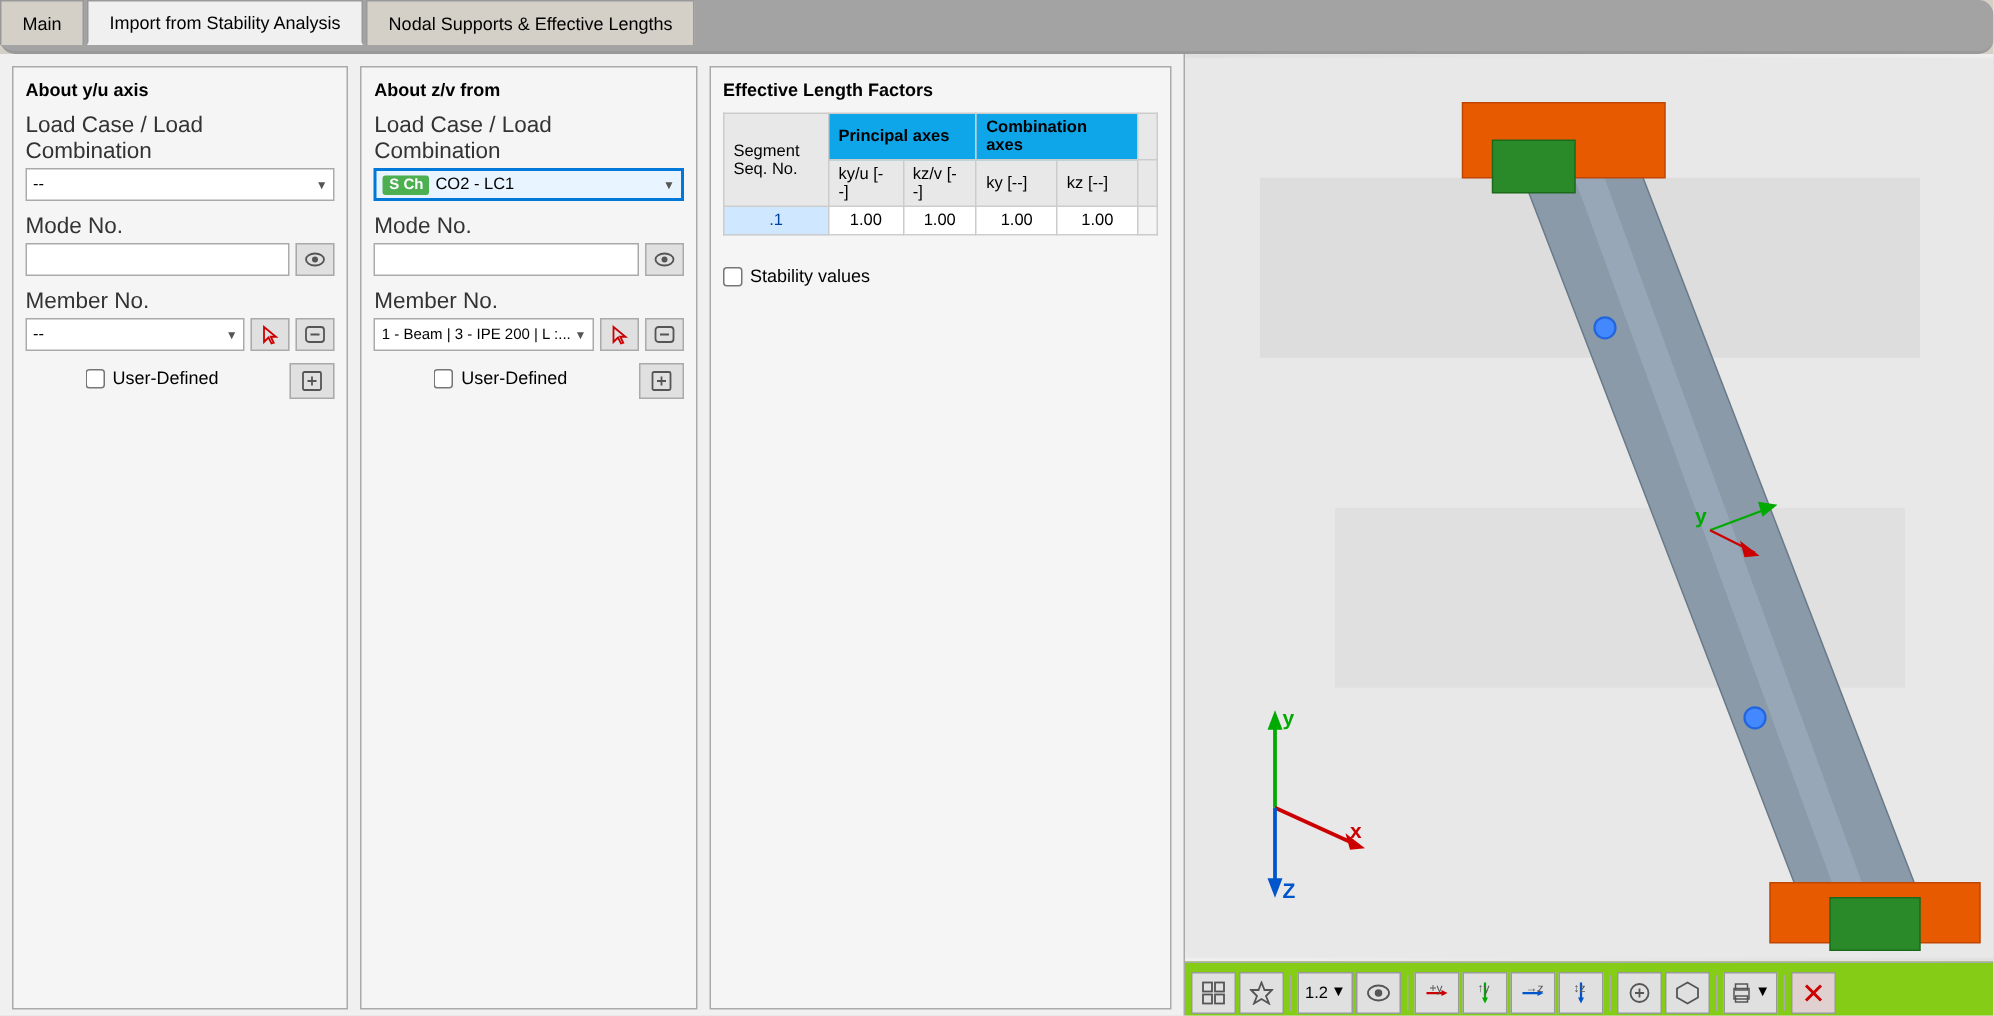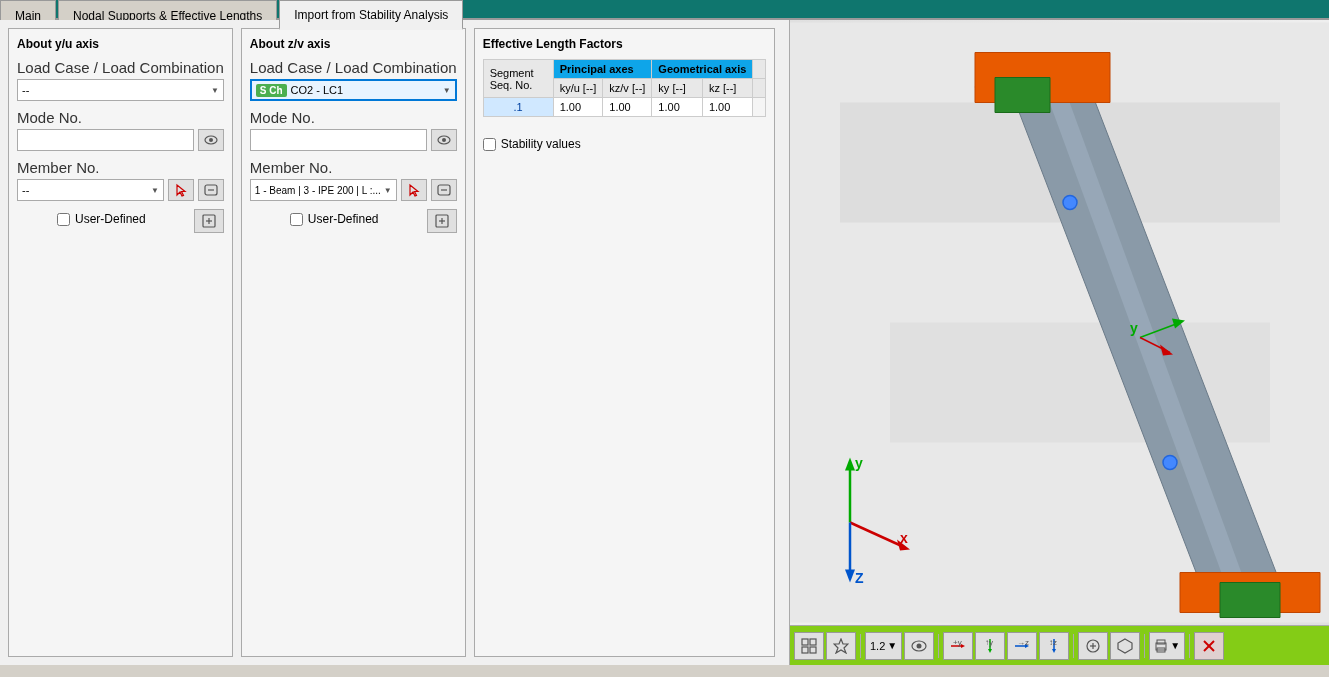--- a/index.html
+++ b/index.html
@@ -1,23 +1,24 @@
 <!DOCTYPE html>
 <html><head>
   <meta charset="utf-8">
   <style>
     * { box-sizing: border-box; margin: 0; padding: 0; }
     body { font-family: 'Segoe UI', Arial, sans-serif; font-size: 12px; background: #d4d0c8; width: 1329px; height: 677px; overflow: hidden; }
 
     
     .tabs-bar {
       display: flex;
-      background: #0f766e;
+      background: #a3a3a3;
       border-bottom: 2px solid #999;
-      height: 20px;
+      height: 36px;
+      border-radius: 10px;
     }
     .tab {
       padding: 5px 14px;
       cursor: pointer;
       border: 1px solid #999;
       border-bottom: none;
       background: #d4d0c8;
       margin-right: 2px;
       font-size: 12px;
       height: 30px;
@@ -167,21 +168,21 @@
     }
 
     .elf-table .seg-cell {
       background: #d0e8ff;
       color: #0040a0;
       text-align: center;
     }
 
     .elf-table .val-cell {
       background: white;
-      text-align: left;
+      text-align: center;
     }
 
     
     .right-panel {
       flex: 1;
       background: #e8e8e8;
       position: relative;
       overflow: hidden;
     }
 
@@ -265,25 +266,25 @@
       padding-left: 40px;
     }
   </style>
 </head>
 <body>
 
 <div class="tabs-bar">
   <div class="tab">
     <span>Main</span>
   </div>
+  <div class="tab active">
+    <span>Import from Stability Analysis</span>
+  </div>
   <div class="tab">
     <span>Nodal Supports &amp; Effective Lengths</span>
-  </div>
-  <div class="tab active">
-    <span>Import from Stability Analysis</span>
   </div>
 </div>
 
 <div class="main-layout">
 
   <div class="left-panel">
 
     <div class="axes-row">
 
       <div class="axis-panel">
@@ -336,21 +337,21 @@
             <svg width="14" height="14" viewBox="0 0 14 14">
                 <rect x="1" y="1" width="12" height="12" rx="1" fill="none" stroke="#555" stroke-width="1.2"></rect>
                 <line x1="4" y1="7" x2="10" y2="7" stroke="#555" stroke-width="1.2"></line>
                 <line x1="7" y1="4" x2="7" y2="10" stroke="#555" stroke-width="1.2"></line>
               </svg>
           </div>
         </div>
       </div>
 
       <div class="axis-panel">
-        <div class="axis-title">About z/v axis</div>
+        <div class="axis-title">About z/v from</div>
 
         <div class="field-label">Load Case / Load Combination</div>
         <div class="field-row">
           <div class="select-box highlighted" style="flex:1;">
             <span class="s-ch-badge">S Ch</span>
             <span>CO2 - LC1</span>
             <span class="select-arrow">▼</span>
           </div>
         </div>
 
@@ -401,21 +402,21 @@
 
     </div>
 
     <div class="elf-panel">
       <div class="elf-title">Effective Length Factors</div>
       <table class="elf-table">
         <thead>
           <tr>
             <th rowspan="2" style="width:70px;">Segment<br>Seq. No.</th>
             <th colspan="2" class="group-header">Principal axes</th>
-            <th colspan="2" class="group-header">Geometrical axis</th>
+            <th colspan="2" class="group-header">Combination axes</th>
             <th></th>
           </tr>
           <tr>
             <th>ky/u [--]</th>
             <th>kz/v [--]</th>
             <th>ky [--]</th>
             <th>kz [--]</th>
             <th></th>
           </tr>
         </thead>

